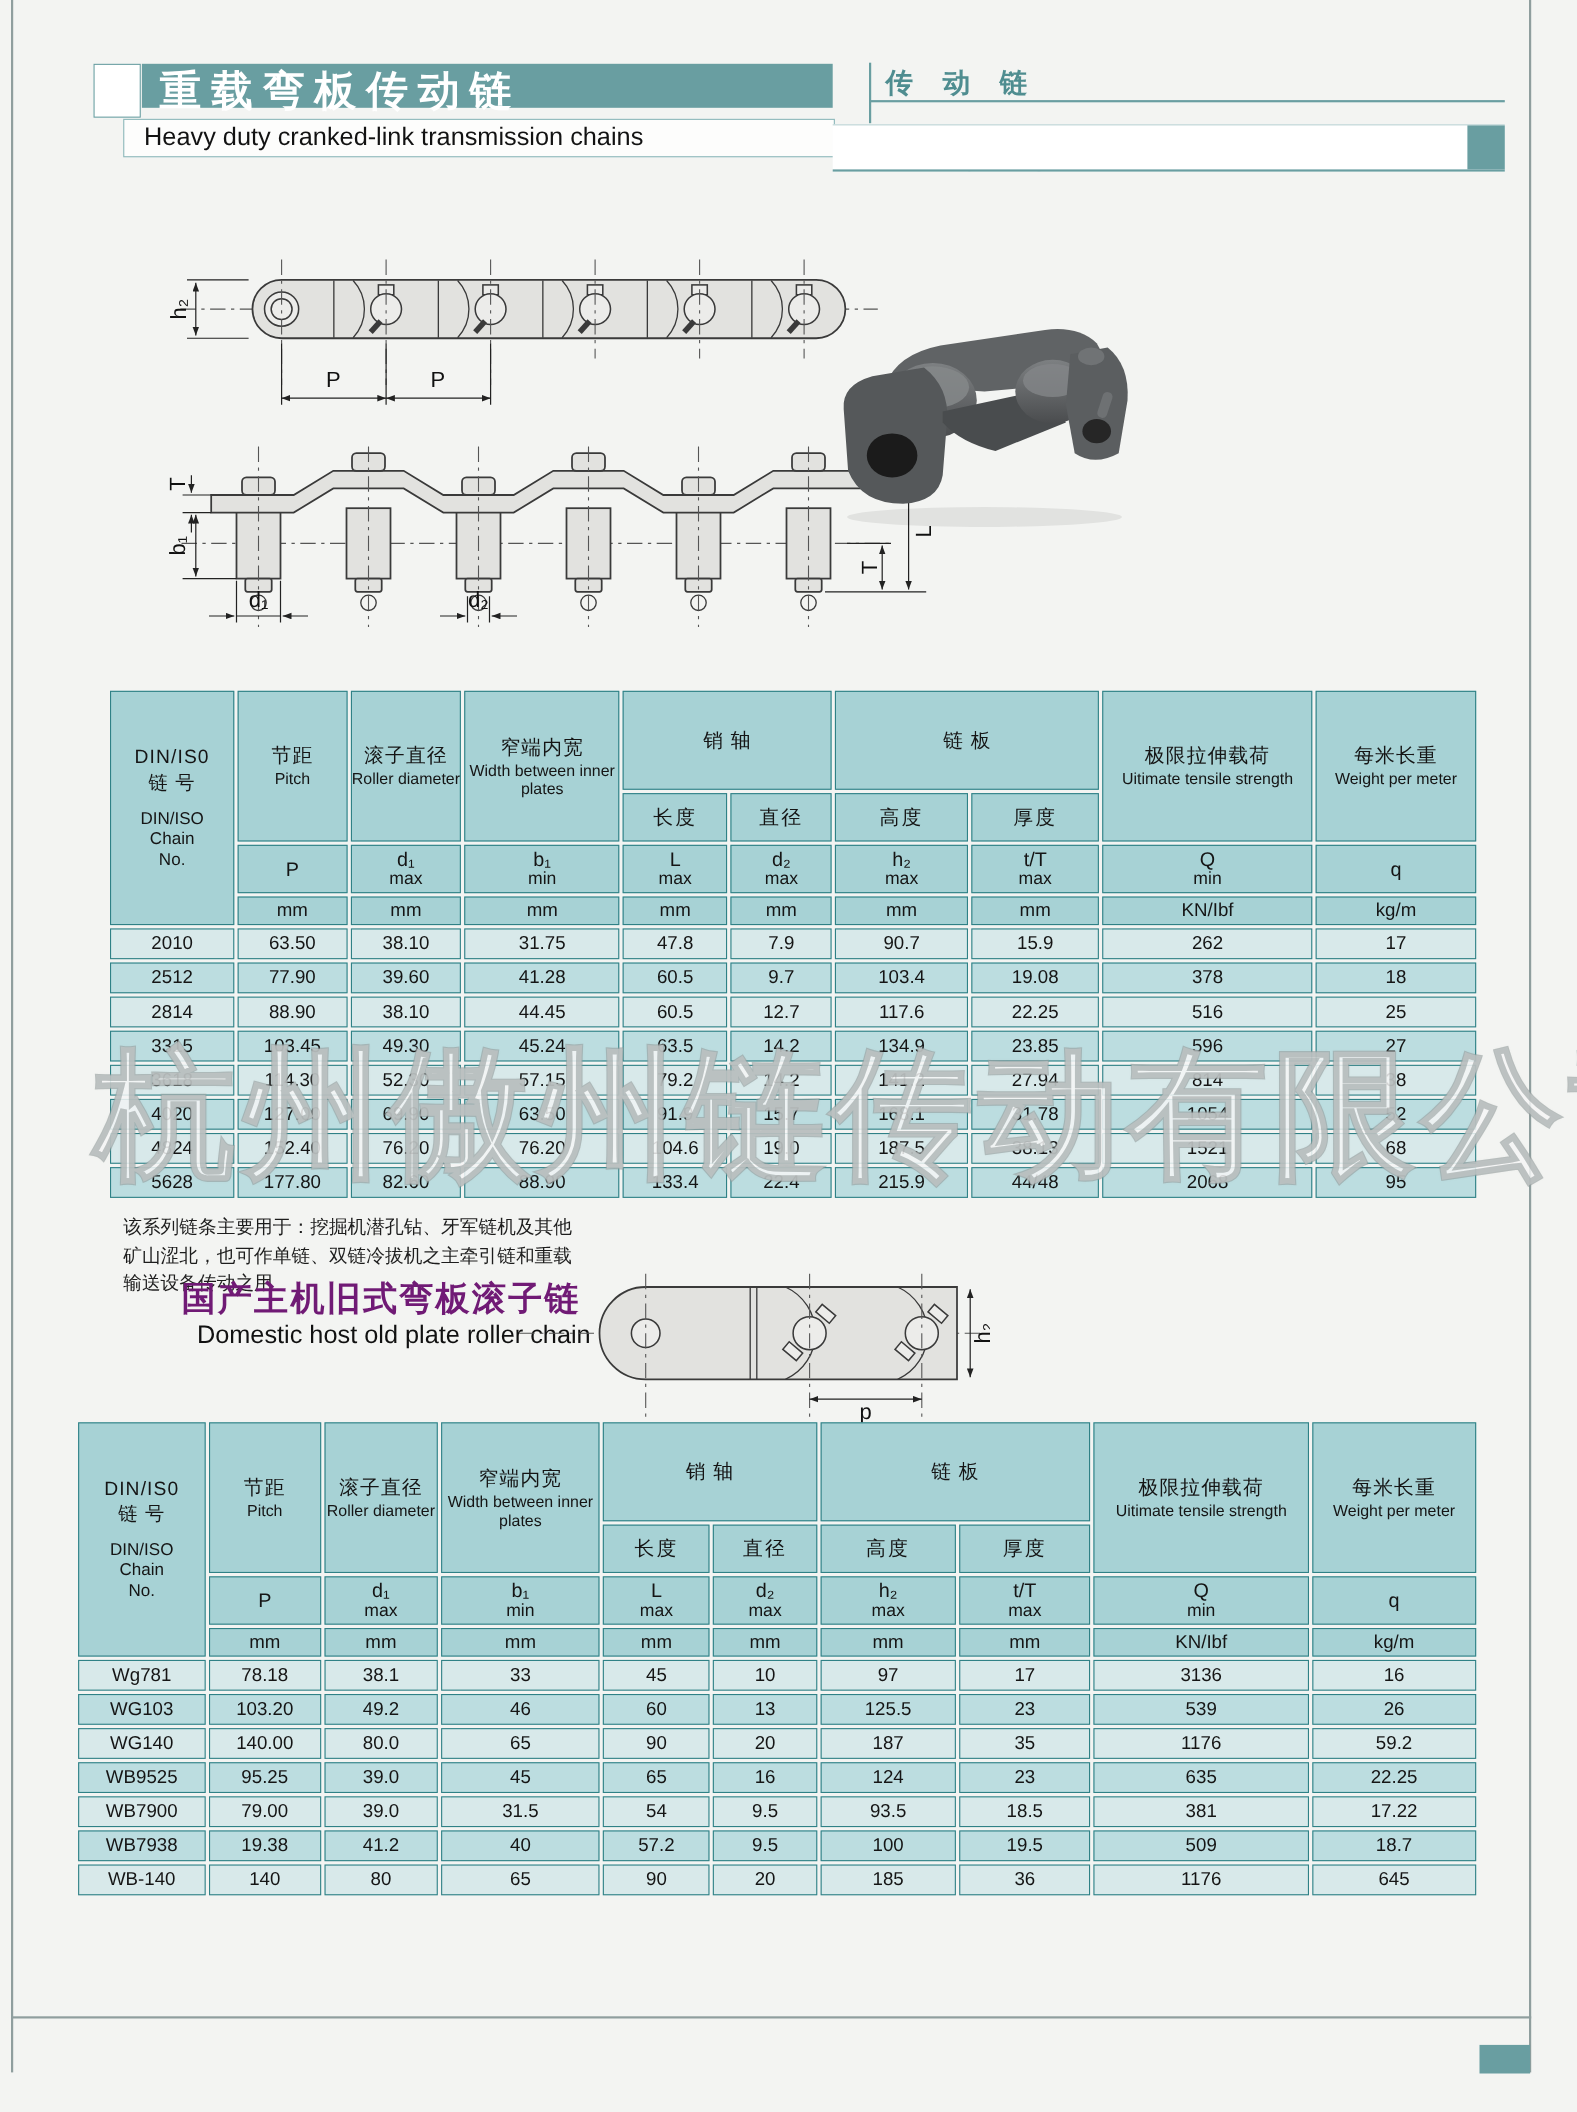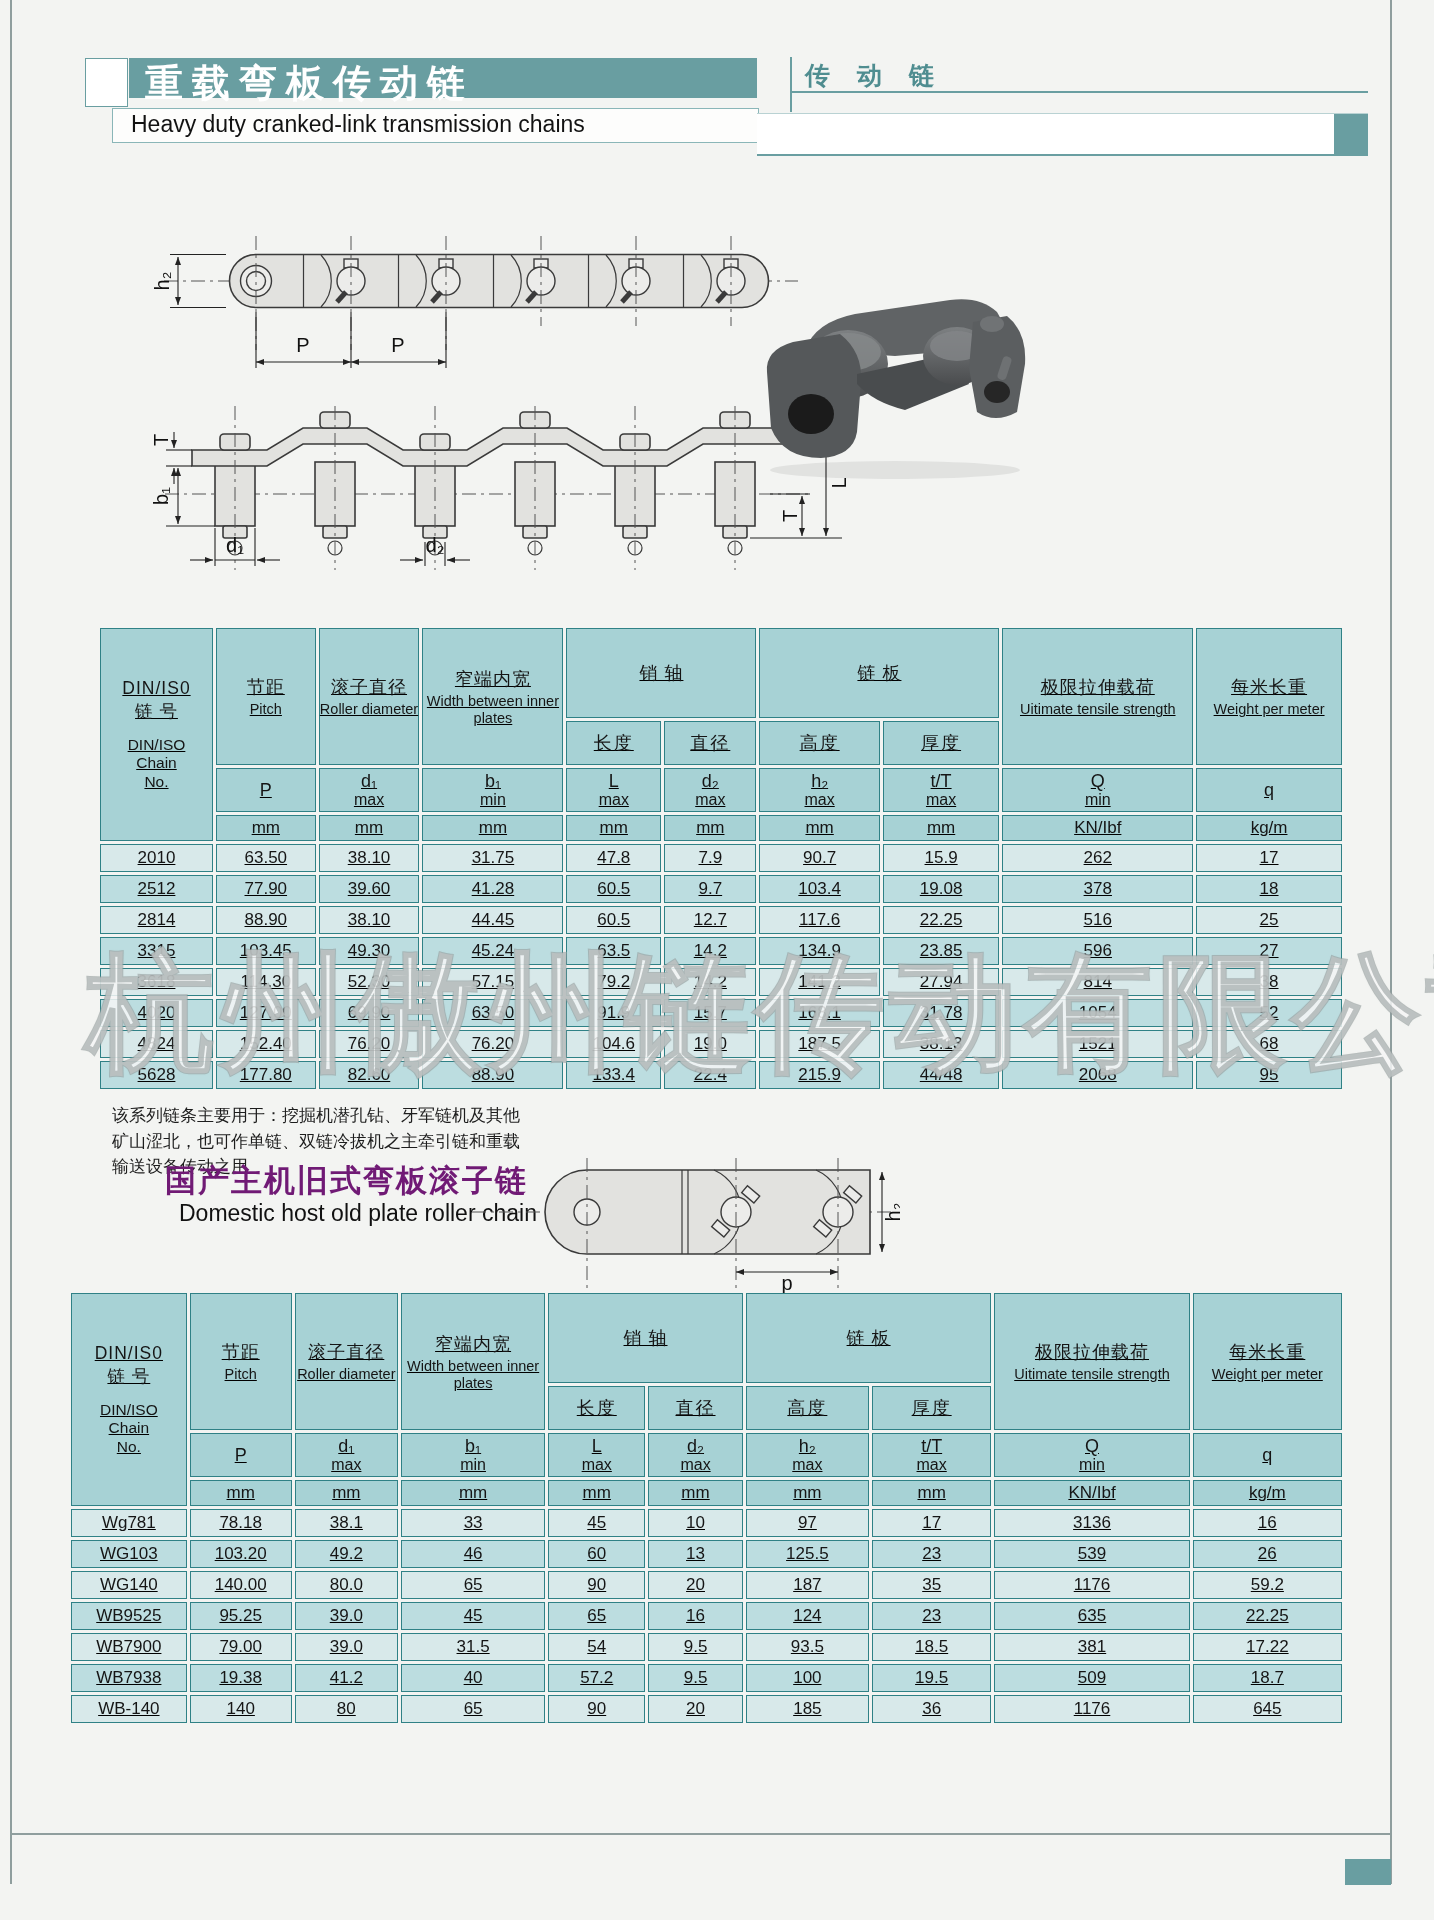--- a/index.html
+++ b/index.html
@@ -26,21 +26,21 @@
   svg text{font-family:"Liberation Sans",sans-serif;font-size:20px;fill:#111;}
   .part{fill:#e2e2df;stroke:#3a3a3a;stroke-width:1.6;}
   .tn{fill:none;stroke:#3a3a3a;stroke-width:1.2;}
   .tn2{fill:#ececea;stroke:#3a3a3a;stroke-width:1.4;}
   .cl{stroke:#555;stroke-width:1;stroke-dasharray:14 5 3 5;fill:none;}
   .dim{stroke:#222;stroke-width:1.1;fill:none;}
   
   .tblwrap{position:absolute;}
   .t1{left:97px;top:625px;width:1248px;}
   .t2{left:68px;top:1290px;width:1277px;}
-  table.spec{width:100%;border-collapse:separate;border-spacing:3px;table-layout:fixed;text-decoration:underline;}
+  table.spec{width:100%;border-collapse:separate;border-spacing:3px;table-layout:fixed;}
   .spec th,.spec td{border:1px solid #2f8186;text-align:center;vertical-align:middle;padding:0;font-weight:normal;color:#151515;}
   .spec thead th{background:#a7d2d5;}
   .spec .rA th{height:88px;}
   .spec .rB th{height:42px;font-size:18px;letter-spacing:2px;}
   .spec .rC th{height:42px;}
   .spec .rD th{height:24px;font-size:17px;}
   .spec tbody td{height:26px;font-size:17px;}
   .spec tbody tr.light td{background:#d8e9ea;}
   .spec tbody tr.dark td{background:#bcdde0;}
   .spec .cn{font-size:18px;letter-spacing:1px;}

